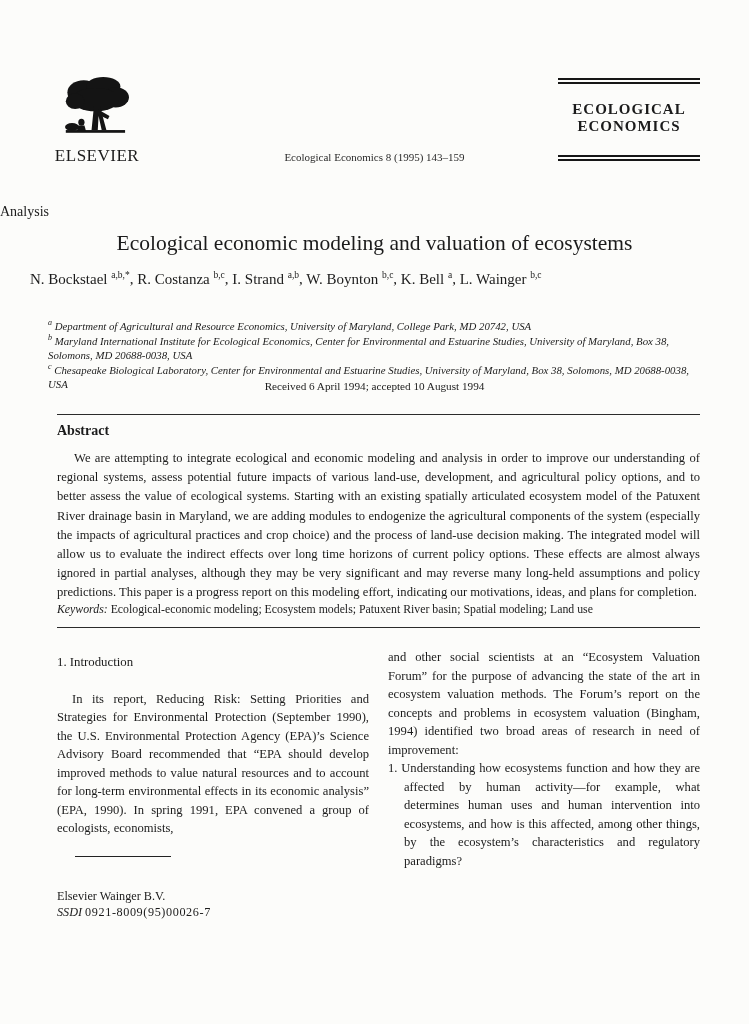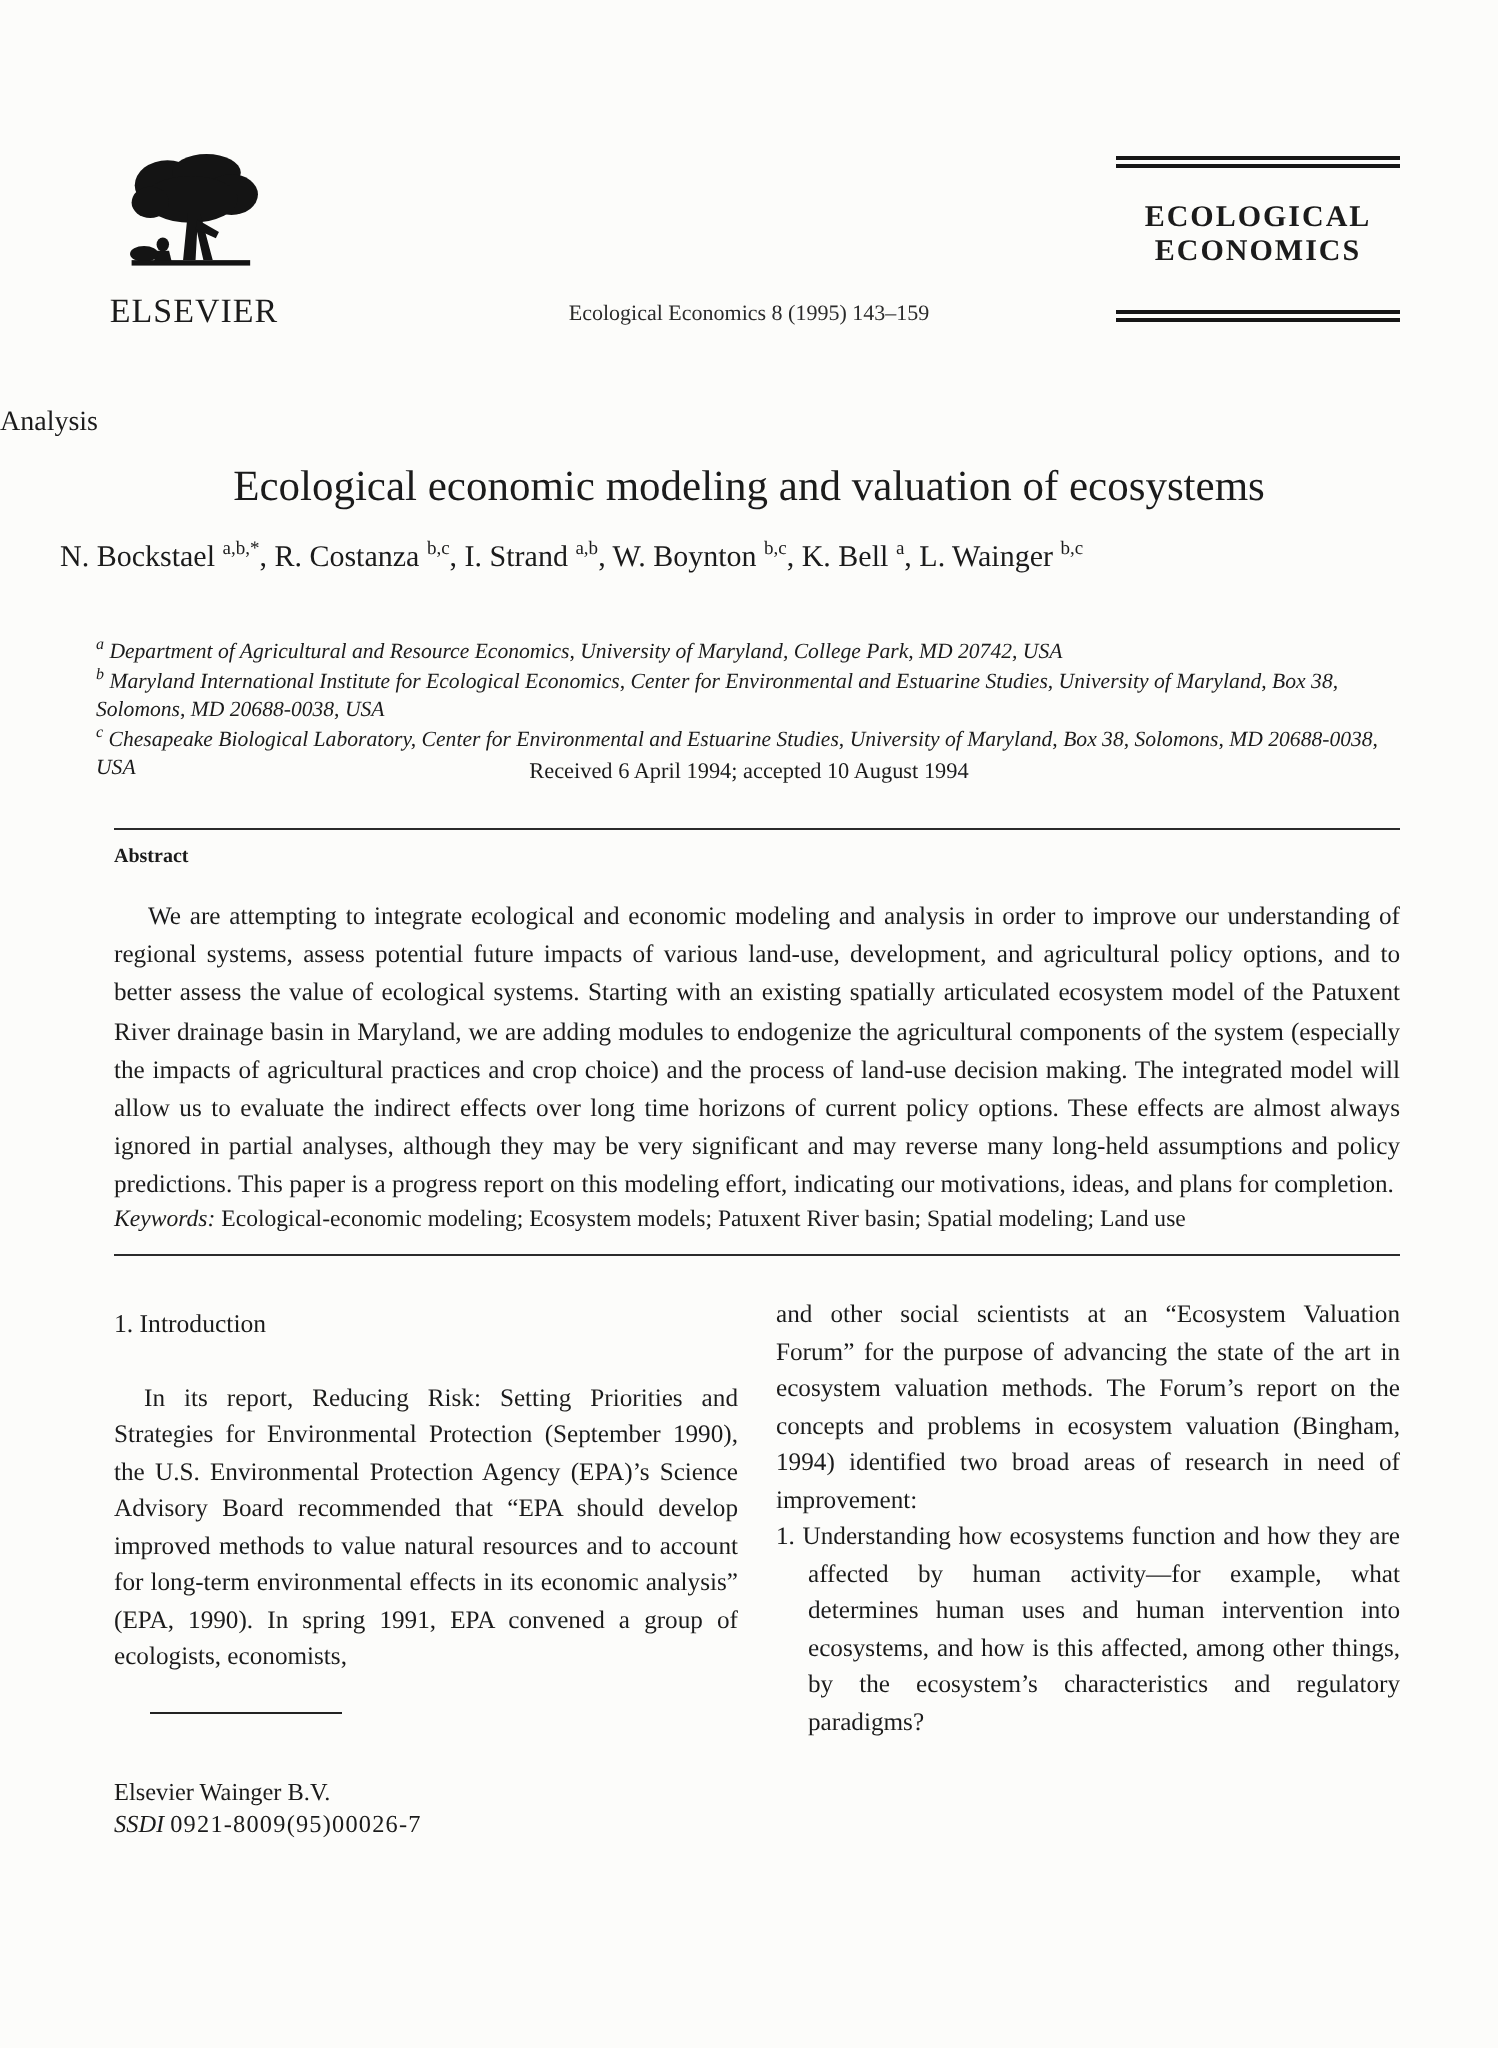--- a/index.html
+++ b/index.html
@@ -32,21 +32,21 @@
   .authors { position: absolute; left: 30px; right: 30px; top: 271px; font-size: 15px; }
   .authors sup { font-size: 9.5px; line-height: 0; }
   .affils { position: absolute; left: 48px; right: 48px; top: 301px; font-style: italic; font-size: 10.8px; line-height: 14.6px; margin-top: 18px; }
   .affils sup { font-size: 8px; line-height: 0; font-style: italic; }
   .received { position: absolute; left: 0; right: 0; top: 380px; text-align: center; font-size: 11.2px; }
 
   
   .rule { position: absolute; left: 57px; right: 49px; border-top: 1.8px solid #2b2b2b; }
   .rule-abstract { top: 414px; }
   .rule-keywords { top: 627px; }
-  .abstract-heading { position: absolute; left: 57px; top: 423px; font-weight: bold; font-size: 10px; }
+  .abstract-heading { position: absolute; left: 57px; top: 423px; font-weight: bold; font-size: 14px; }
   .abstract-text {
     position: absolute; left: 57px; right: 49px; top: 449px;
     font-size: 12.6px; line-height: 19.2px; text-align: justify; text-indent: 17px;
   }
   .keywords { position: absolute; left: 57px; right: 49px; top: 602px; font-size: 11.8px; }
   .keywords .kw-label { font-style: italic; }
 
   
   .columns { position: absolute; left: 57px; right: 49px; top: 648px; display: flex; gap: 19px; }
   .col { flex: 1 1 0; font-size: 12.6px; line-height: 18.5px; text-align: justify; }

